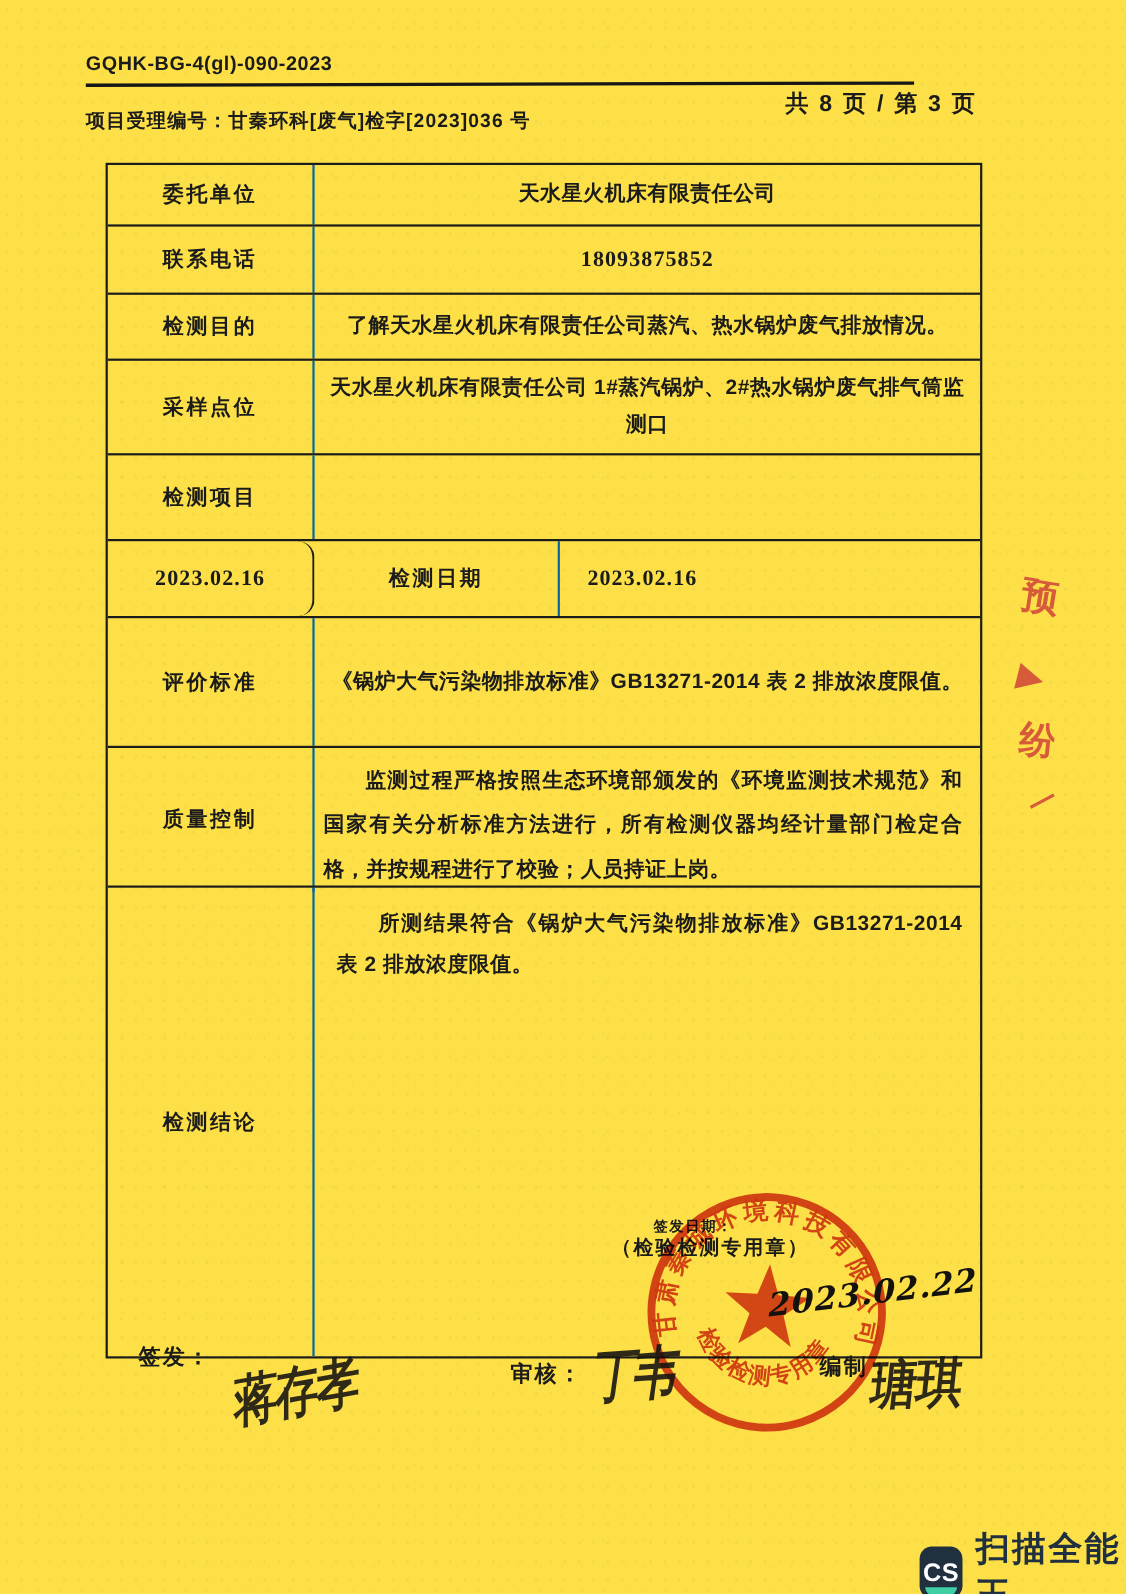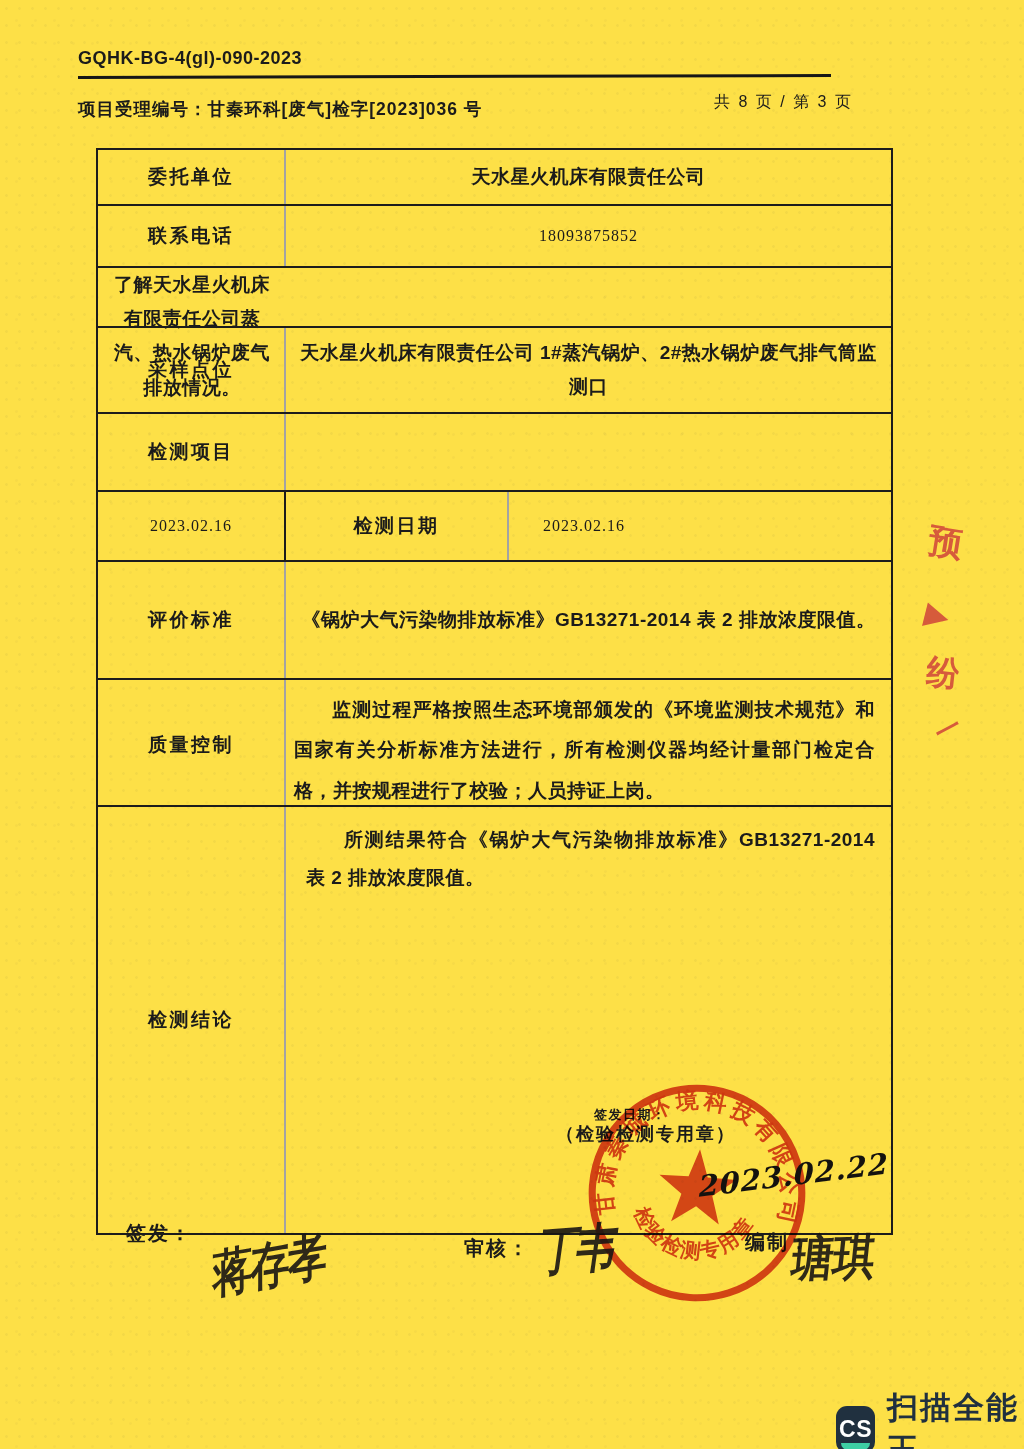--- a/index.html
+++ b/index.html
@@ -16,43 +16,43 @@
       radial-gradient(rgba(60,60,60,0.05) 1px, transparent 1.4px),
       radial-gradient(rgba(90,80,70,0.04) 1px, transparent 1.4px);
     background-size:13px 17px, 19px 23px;
     background-position:0 0, 7px 9px;
   }
 
   
   .hdr-code { position:absolute; left:78px; top:48px; font-size:18px; font-weight:700; letter-spacing:.5px; }
   .hdr-rule { position:absolute; left:78px; top:75px; width:753px; height:3px; background:#161616; transform:rotate(-0.15deg); }
   .hdr-line2 { position:absolute; left:78px; top:97px; font-size:17.5px; font-weight:700; letter-spacing:1px; }
-  .hdr-pages { position:absolute; left:714px; top:92px; font-size:16px; font-weight:400; letter-spacing:2px; }
+  .hdr-pages { position:absolute; left:714px; top:80px; font-size:21px; font-weight:700; letter-spacing:2px; }
 
   
   .doc-table {
     position:absolute; left:96px; top:148px; width:797px;
     border:2.5px solid #1c1c1c;
     display:grid;
     grid-template-rows:54px 62px 60px 86px 78px 70px 118px 127px 428px;
     background:transparent;
   }
   .t-row { display:grid; grid-template-columns:188px 1fr; border-top:2px solid #1c1c1c; }
   .t-row.first { border-top:none; }
   .t-row.dates { grid-template-columns:188px 223px 150px 1fr; }
   .t-label {
-    border-right:2px solid #a3a3a3; display:flex; align-items:center; justify-content:center;
+    border-right:2px solid #0369a1; display:flex; align-items:center; justify-content:center;
     font-size:19px; font-weight:700; letter-spacing:2.5px;
   }
   .t-value {
     display:flex; align-items:center; justify-content:center; text-align:center;
-    font-size:19px; font-weight:600; padding:0 14px; line-height:1.8; letter-spacing:.5px;
+    font-size:19px; font-weight:600; padding:0 14px; line-height:1.8; letter-spacing:.5px;border-radius:15px;
   }
   .cell-br { border-right:2px solid #1c1c1c; }
-  .num { font-family:"Liberation Serif", serif; font-weight:400; font-size:16px; letter-spacing:1px; }
+  .num { font-family:"Liberation Serif", serif; font-weight:700; font-size:20px; letter-spacing:1px; }
   .t-value.para {
     display:block; text-align:left; text-indent:2em; padding:10px 16px 0 8px;
     line-height:2.12; letter-spacing:.5px; text-align:justify;
   }
   .concl-cell { position:relative; display:block; padding:14px 16px 16px 20px; }
   .concl-cell p { text-indent:2em; font-size:19px; font-weight:600; line-height:2.0; letter-spacing:.5px; text-align:justify; }
 
   
   .seal-note { position:absolute; left:556px; top:1122px; font-size:18px; font-weight:700; letter-spacing:2px; z-index:2; }
   .issue-line { position:absolute; left:594px; top:1106px; font-size:13px; font-weight:700; letter-spacing:1.5px; z-index:2; }
@@ -118,20 +118,21 @@
       <div class="t-label">委托单位</div>
       <div class="t-value">天水星火机床有限责任公司</div>
     </div>
 
     <div class="t-row">
       <div class="t-label">联系电话</div>
       <div class="t-value num">18093875852</div>
     </div>
 
     <div class="t-row">
+      <div class="t-label">检测目的</div>
       <div class="t-value">了解天水星火机床有限责任公司蒸汽、热水锅炉废气排放情况。</div>
     </div>
 
     <div class="t-row">
       <div class="t-label">采样点位</div>
       <div class="t-value">天水星火机床有限责任公司 1#蒸汽锅炉、2#热水锅炉废气排气筒监测口</div>
     </div>
 
     <div class="t-row">
       <div class="t-label">检测项目</div>

